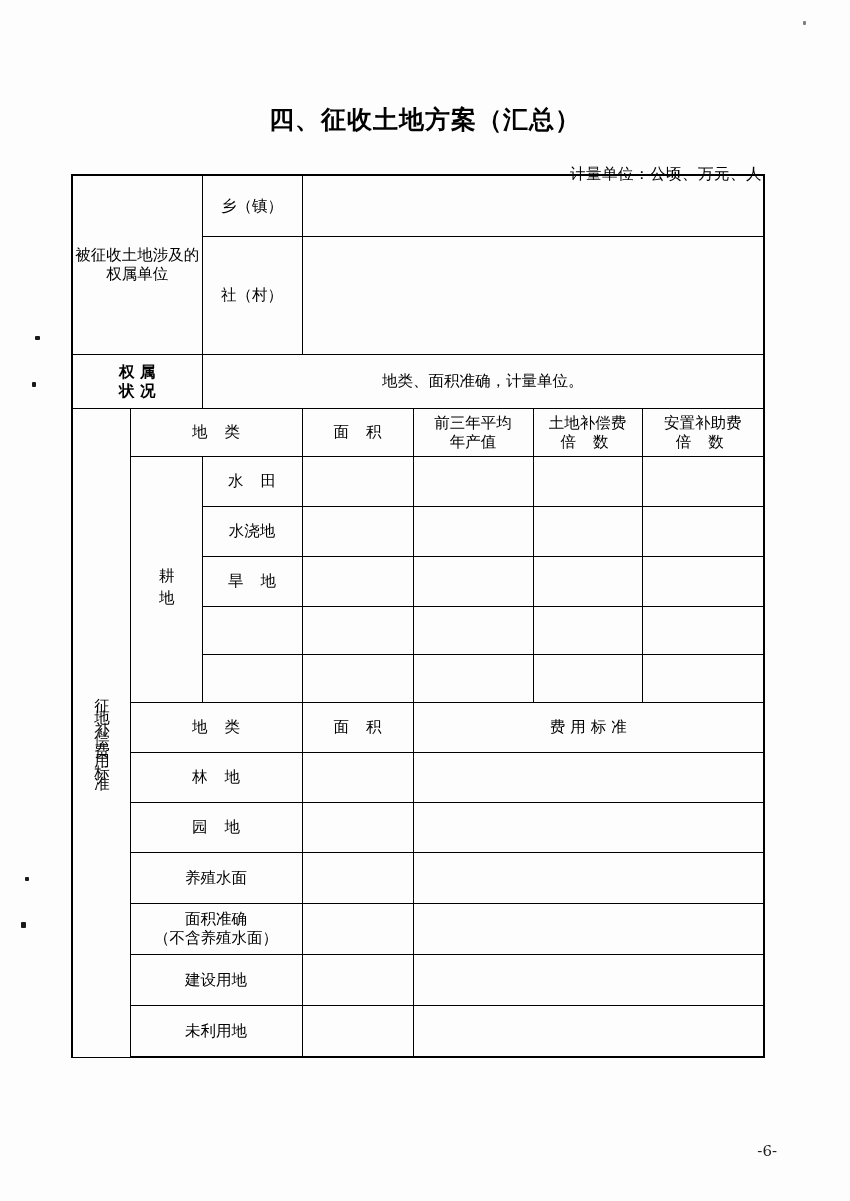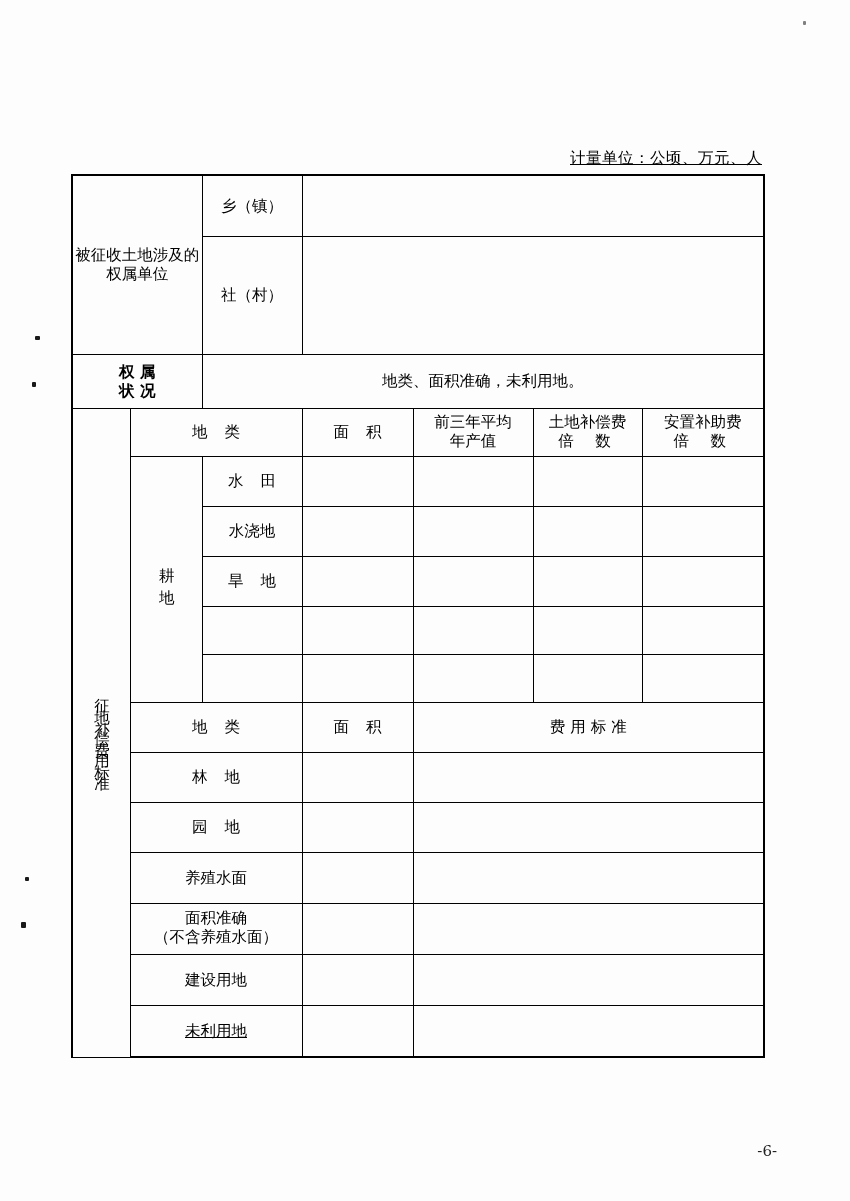--- a/index.html
+++ b/index.html
@@ -30,26 +30,25 @@
     width: 850px;
     text-align: center;
     font-size: 25px;
     font-weight: bold;
     letter-spacing: 1px;
     font-family: "DejaVu Serif", "Liberation Serif", serif;
   }
 
   .unit-line {
     position: absolute;
-    top: 148px;
+    top: 164px;
     right: 88px;
     font-size: 15.5px;
     font-family: "DejaVu Serif", "Liberation Serif", serif;
     letter-spacing: 0.5px;
-    text-decoration: underline;
   }
 
   
   .tbl-wrap {
     position: absolute;
     left: 71px;
     top: 174px;
     width: 692px;
   }
 
@@ -65,24 +64,24 @@
     border: 1.4px solid #000;
     text-align: center;
     vertical-align: middle;
     padding: 0;
     line-height: 1.22;
   }
 
   .outer-left  { border-left-width: 2.6px !important; margin-top: 24px; }
   .outer-right { border-right-width: 2.6px !important; }
   .outer-top   { border-top-width: 2.6px !important; }
-  .outer-bot   { border-bottom-width: 2.6px !important; text-decoration: underline; }
+  .outer-bot   { border-bottom-width: 2.6px !important; }
   .sp3 { letter-spacing: 6px;  text-indent: 6px; }
 
-  .two-line { line-height: 1.3; font-family: Liberation Mono, monospace; }
+  .two-line { line-height: 1.3; }
 
   
   .vert-cell {
     width: 58px;
   }
   .vert-text {
     writing-mode: vertical-rl;
     text-orientation: upright;
     margin: 0 auto;
     letter-spacing: 11px;
@@ -133,20 +132,21 @@
 <body>
 
 <div class="page">
 
   <div class="speck" style="left:803px; top:21px; width:3px; height:4px; opacity:.55;"></div>
   <div class="speck" style="left:35px; top:336px; width:5px; height:4px;"></div>
   <div class="speck" style="left:32px; top:382px; width:4px; height:5px;"></div>
   <div class="speck" style="left:25px; top:877px; width:4px; height:4px;"></div>
   <div class="speck" style="left:21px; top:922px; width:5px; height:6px;"></div>
 
+  <div class="doc-title">四、征收土地方案（汇总）</div>
   <div class="unit-line">计量单位：公顷、万元、人</div>
 
   <div class="tbl-wrap">
     <table class="form">
       <colgroup>
         <col style="width:58px">
         <col style="width:72px">
         <col style="width:100px">
         <col style="width:111px">
         <col style="width:120px">
@@ -164,21 +164,21 @@
         <tr>
           <td>社（村）</td>
           <td class="outer-right" colspan="4" style="height:117px;"></td>
         </tr>
 
         <tr>
           <td class="outer-left status-label" colspan="2" style="height:53px;font-weight:bold;">
             <div>权  属</div>
             <div>状  况</div>
           </td>
-          <td class="outer-right" colspan="5">地类、面积准确，未利用地。</td>
+          <td class="outer-right" colspan="5">地类、面积准确，计量单位。</td>
         </tr>
 
         <tr>
           <td class="outer-left vert-cell" rowspan="14">
             <span class="vert-text">征地补偿费用标准</span>
           </td>
           <td colspan="2" style="height:47px;" class="sp3">地  类</td>
           <td class="sp3">面  积</td>
           <td class="two-line">前三年平均<br>年产值</td>
           <td class="two-line">土地补偿费<br><span class="sp3">倍 数</span></td>

